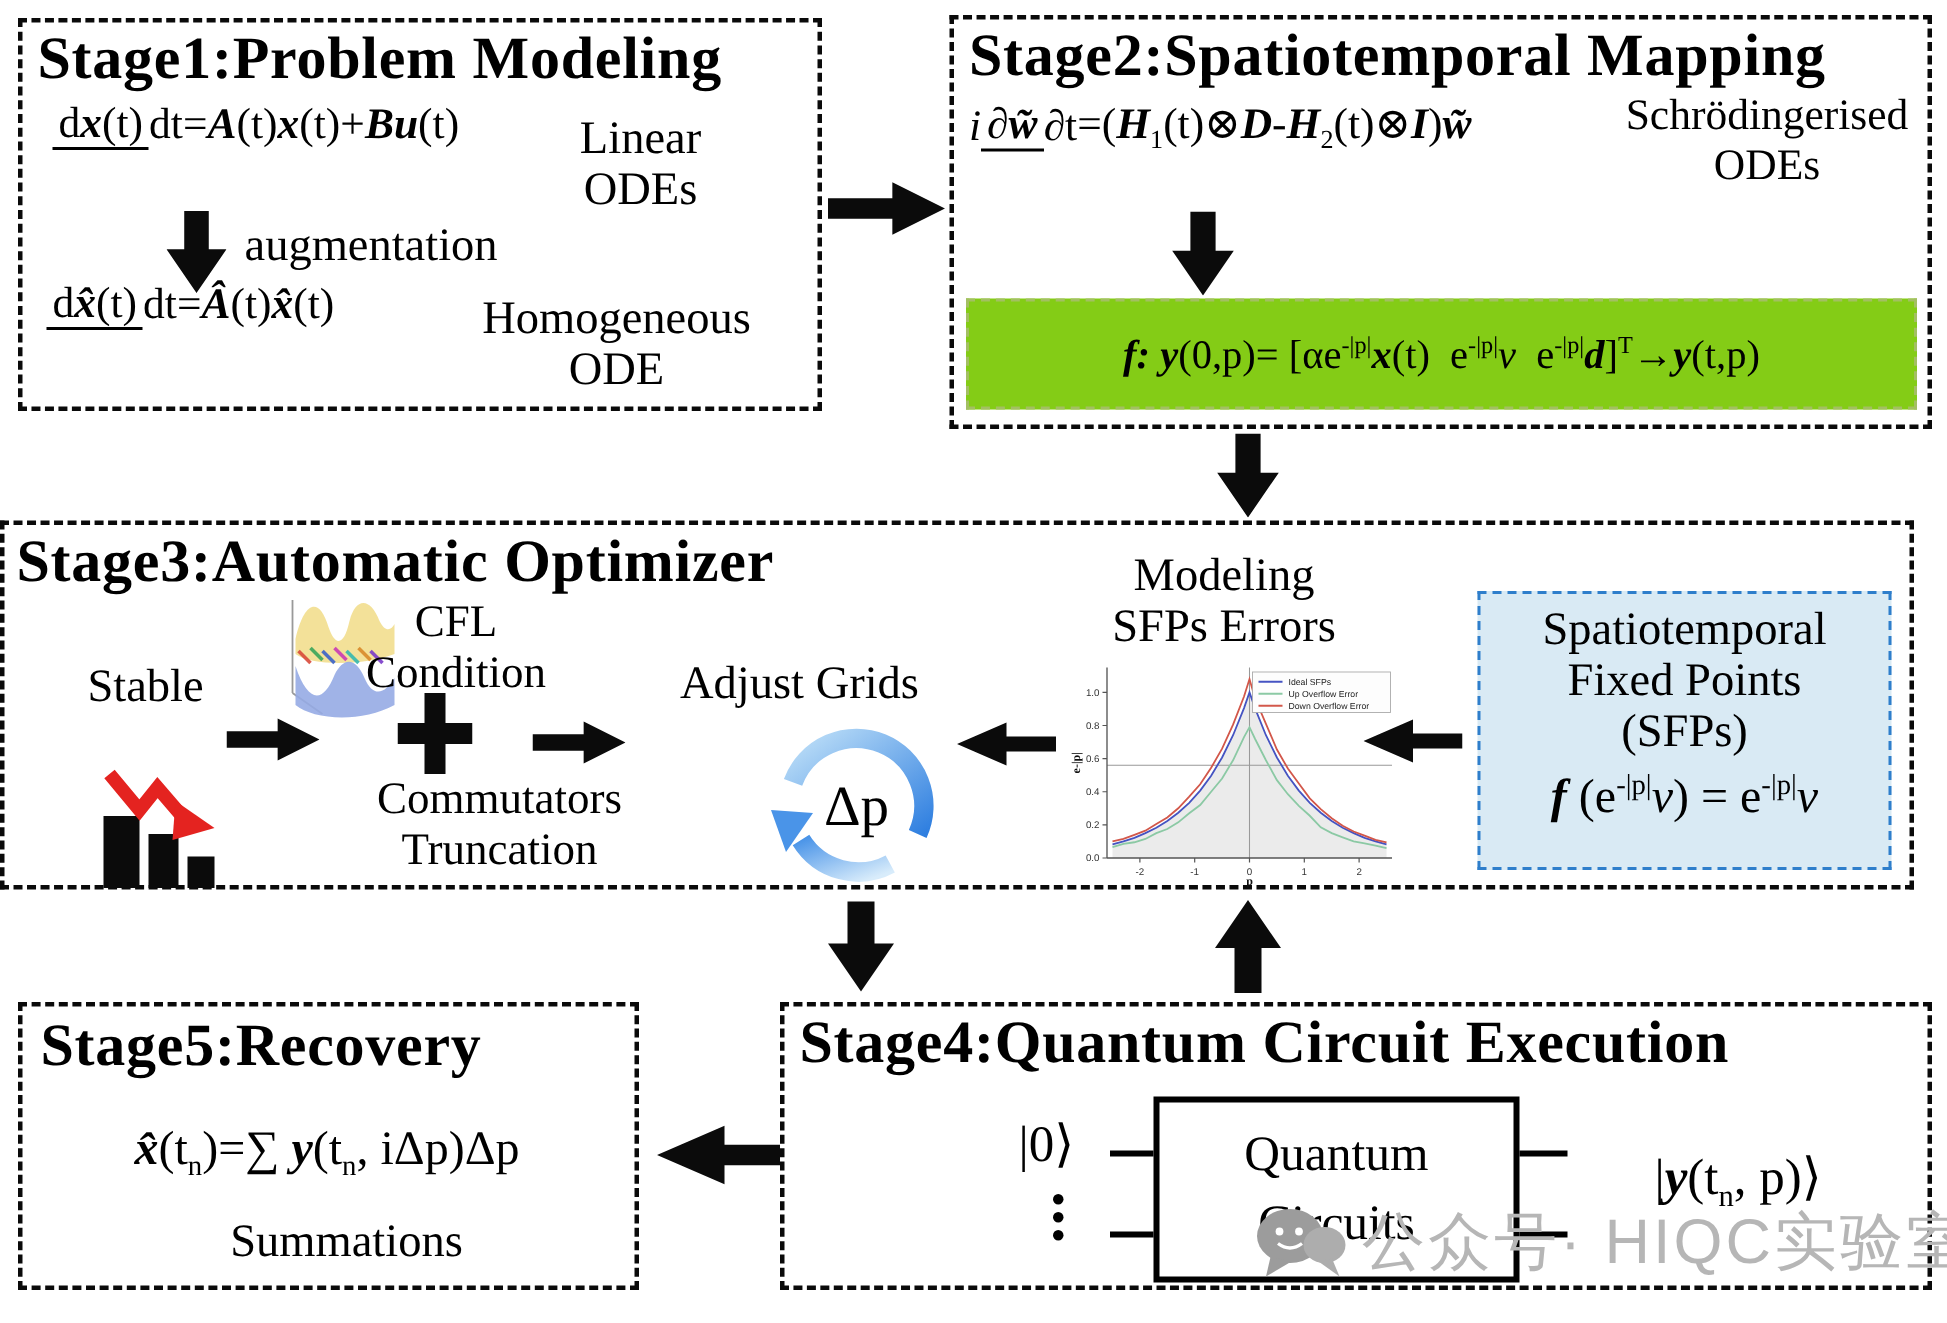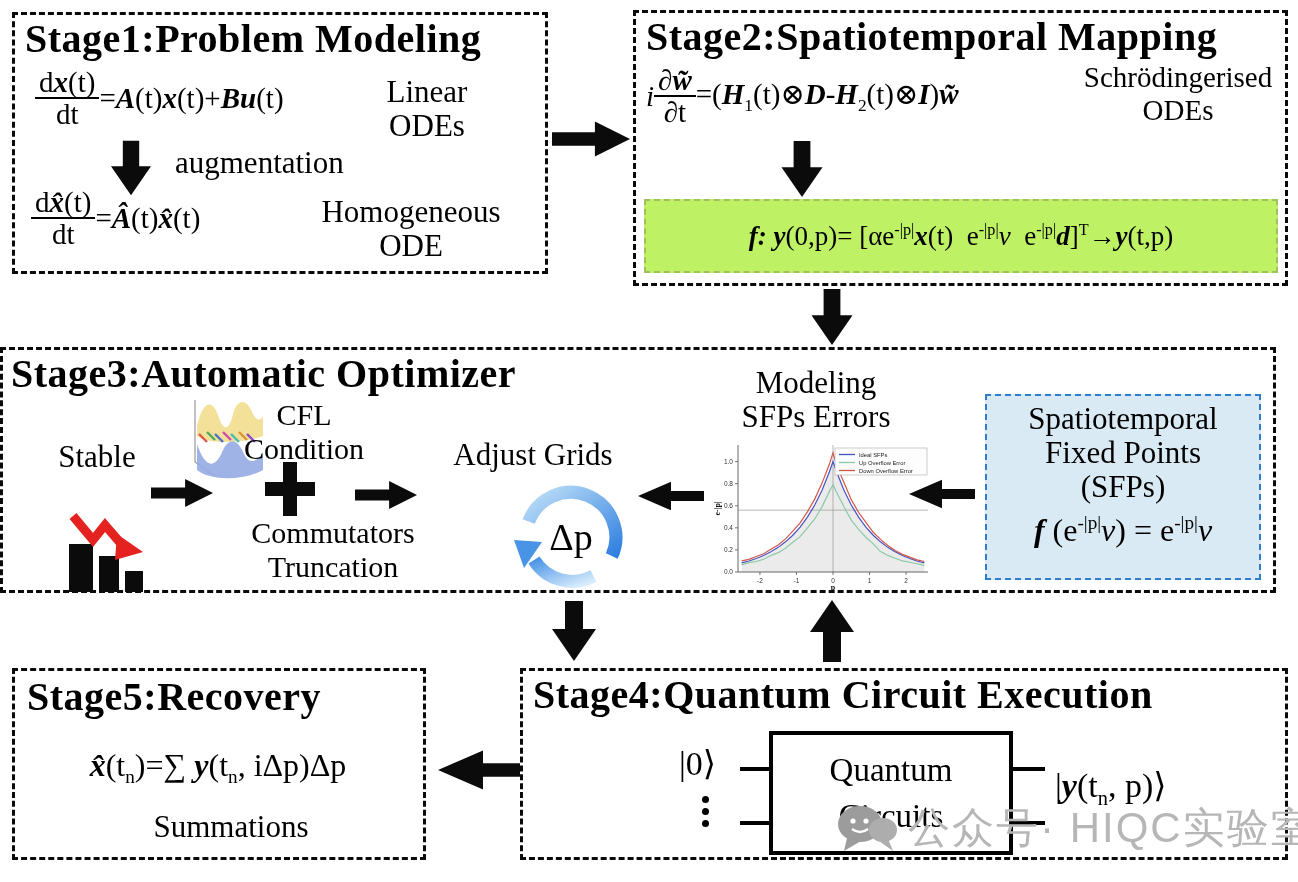--- a/index.html
+++ b/index.html
@@ -4,27 +4,27 @@
 <style>
   *{box-sizing:border-box;margin:0;padding:0}
   body{background:#fff}
   .canvas{position:relative;width:1298px;height:882px;background:#ffffff;
           font-family:"Liberation Serif","DejaVu Serif",serif;color:#000;overflow:hidden}
   .stage{position:absolute;border:3.5px dashed #0a0a0a;background:#fff}
   .stage-title{position:absolute;font-weight:700;font-size:40px;white-space:nowrap;letter-spacing:.5px}
   .txt{position:absolute;white-space:nowrap}
   .lbl2{position:absolute;text-align:center;font-size:31px;line-height:34px}
   .eqrow{position:absolute;display:flex;align-items:center;font-size:30px;white-space:pre}
-  .frac{display:inline-flex;flex-direction:column;align-items:center;line-height:1.05;text-align:center}
+  .frac{display:inline-flex;flex-direction:row;align-items:center;line-height:1.05;text-align:center}
   .frac .num{padding:0 4px;border-bottom:2.5px solid #000}
   sup{font-size:60%;vertical-align:super}
   sub{font-size:60%;vertical-align:sub}
   .abs{position:absolute}
   .arrow polygon{fill:#0b0b0b}
-  .greenbox{position:absolute;background:#bef264;border:2.5px dashed #a3bf62;
+  .greenbox{position:absolute;background:#84cc16;border:2.5px dashed #a3bf62;
             display:flex;align-items:center;justify-content:center;font-size:27px;white-space:pre}
   .bluebox{position:absolute;background:#d9eaf4;border:2.5px dashed #2e7ecb;text-align:center;padding-top:6px}
   .bluebox .line{font-size:31px;line-height:34px}
   .bluebox .beq{font-size:32px;margin-top:8px}
   .qbox{position:absolute;border:4px solid #000;background:#fff;text-align:center;
         display:flex;flex-direction:column;justify-content:center;font-size:33px;line-height:46px}
   .wire{position:absolute;background:#000;height:4px}
   .vdots{position:absolute}
   .vdot{width:7px;height:7px;background:#000;border-radius:50%;margin:5px auto}
   .watermark{position:absolute;display:flex;align-items:center;gap:10px;z-index:9}
@@ -41,21 +41,21 @@
     <div class="eqrow" style="left:20px;top:52px;font-size:29px">
       <span class="frac"><span class="num">d<b><i>x</i></b>(t)</span><span class="den">dt</span></span><span>=<b><i>A</i></b>(t)<b><i>x</i></b>(t)+<b><i>Bu</i></b>(t)</span>
     </div>
     <div class="lbl2" style="left:328px;top:60px;width:168px">
       <div>Linear</div>
       <div>ODEs</div>
     </div>
     <svg class="abs arrow" style="left:96px;top:124px" width="40" height="58" viewBox="0 0 44 60">
         <polygon points="13,0 31,0 31,28 44,28 22,60 0,28 13,28"></polygon>
       </svg>
-    <div class="txt" style="left:160px;top:130px;font-size:31px">augmentation</div>
+    <div class="txt" style="left:148px;top:130px;font-size:31px">augmentation</div>
     <div class="eqrow" style="left:16px;top:172px;font-size:29px">
       <span class="frac"><span class="num">d<b><i>x̂</i></b>(t)</span><span class="den">dt</span></span><span>=<b><i>Â</i></b>(t)<b><i>x̂</i></b>(t)</span>
     </div>
     <div class="lbl2" style="left:276px;top:180px;width:240px">
       <div>Homogeneous</div>
       <div>ODE</div>
     </div>
   </div>
 
   <svg class="abs arrow" style="left:552px;top:120px" width="78" height="38" viewBox="0 0 80 36">
@@ -246,21 +246,21 @@
         <div class="vdot"></div>
         <div class="vdot"></div>
     </div>
     <div class="wire" style="left:217px;top:150px;width:30px"></div>
     <div class="qbox" style="left:246px;top:60px;width:244px;height:124px">
       <div>Quantum</div>
       <div>Circuits</div>
     </div>
     <div class="wire" style="left:490px;top:96px;width:32px"></div>
     <div class="wire" style="left:490px;top:150px;width:32px"></div>
-    <div class="txt" style="left:532px;top:94px;font-size:34px">|<b><i>y</i></b>(t<sub>n</sub>, p)⟩</div>
+    <div class="txt" style="left:580px;top:94px;font-size:34px">|<b><i>y</i></b>(t<sub>n</sub>, p)⟩</div>
   </div>
 
   <div class="watermark" style="left:836px;top:800px">
     <svg width="62" height="50" viewBox="0 0 62 50">
       <ellipse cx="24" cy="21" rx="22" ry="18" fill="#9c9c9c"></ellipse>
       <polygon points="11,35 8,48 25,38" fill="#9c9c9c"></polygon>
       <ellipse cx="47" cy="27" rx="14" ry="12" fill="#adadad"></ellipse>
       <polygon points="52,36 57,48 43,38" fill="#adadad"></polygon>
       <circle cx="17" cy="18" r="2.6" fill="#fff"></circle>
       <circle cx="30" cy="18" r="2.6" fill="#fff"></circle>

